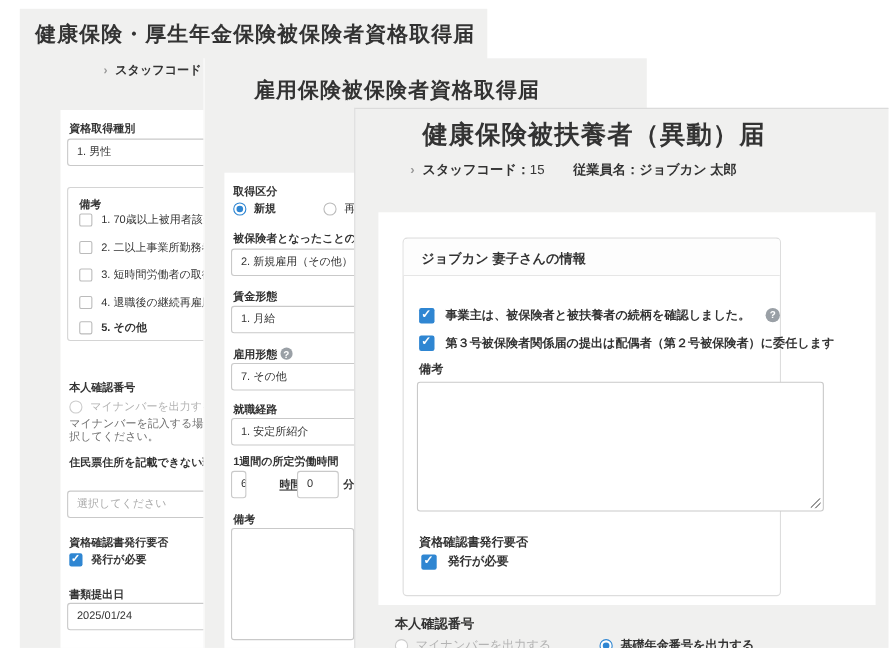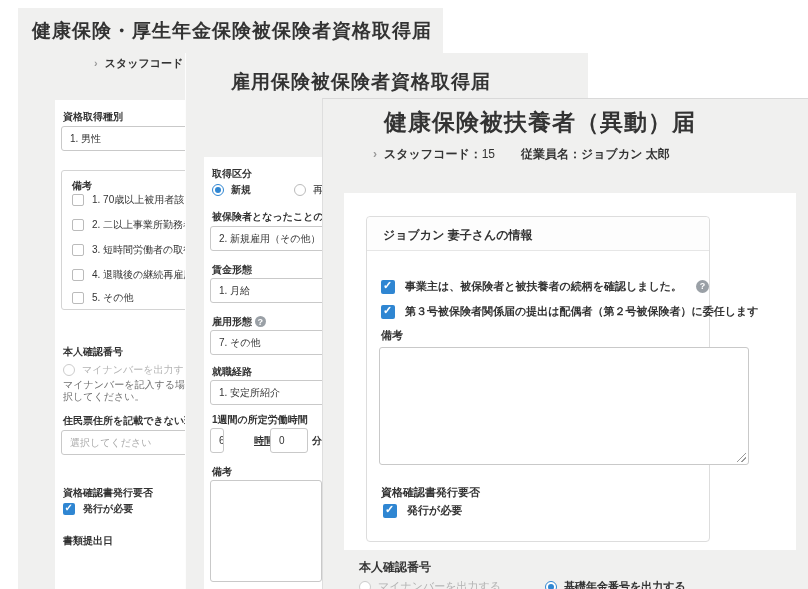--- a/index.html
+++ b/index.html
@@ -95,42 +95,43 @@
         <label class="row" style="left:10px; top:72px;">
           <span class="cb un"></span>
           <span class="cbl" style="font-weight:normal;">3. 短時間労働者の取得（</span>
         </label>
         <label class="row" style="left:10px; top:97px;">
           <span class="cb un"></span>
           <span class="cbl" style="font-weight:normal;">4. 退職後の継続再雇用者</span>
         </label>
         <label class="row" style="left:10px; top:120px;">
           <span class="cb un"></span>
-          <span class="cbl" style="font-weight:normal;">5. その他</span>
+          <span class="cbl" style="font-weight:bold;">5. その他</span>
         </label>
       </div>
 
       <div class="lbl" style="left:8px; top:245px;">本人確認番号</div>
       <label class="row" style="left:8px; top:263px;">
         <span class="radio dis"></span>
         <span class="rl dim">マイナンバーを出力する</span>
       </label>
       <div class="hint" style="left:8px; top:278px;">マイナンバーを記入する場合は、</div>
       <div class="hint" style="left:8px; top:290px;">択してください。</div>
 
       <div class="lbl" style="left:8px; top:314px;">住民票住所を記載できない理由</div>
-      <div class="sel ph" style="left:6px; top:330px; width:226px;"><span>選択してください</span></div>
+      <div class="sel ph" style="left:6px; top:346px; width:226px;"><span>選択してください</span></div>
 
       <div class="lbl" style="left:8px; top:386px;">資格確認書発行要否</div>
       <label class="row" style="left:8px; top:402px;">
         <span class="cb"></span>
         <span class="cbl" style="font-weight:bold;">発行が必要</span>
       </label>
 
       <div class="lbl" style="left:8px; top:434px;">書類提出日</div>
+      <div class="inp" style="left:6px; top:448px; width:226px;"><span>2025/01/24</span></div>
     </div>
   </section>
 
   <section class="win win2">
     <h1 class="ttl">雇用保険被保険者資格取得届</h1>
     <div class="crumb">
       <span class="crumb-arrow"></span><span>スタッフコー</span>
     </div>
     <div class="card">
       <div class="lbl" style="left:8px; top:10px;">取得区分</div>

